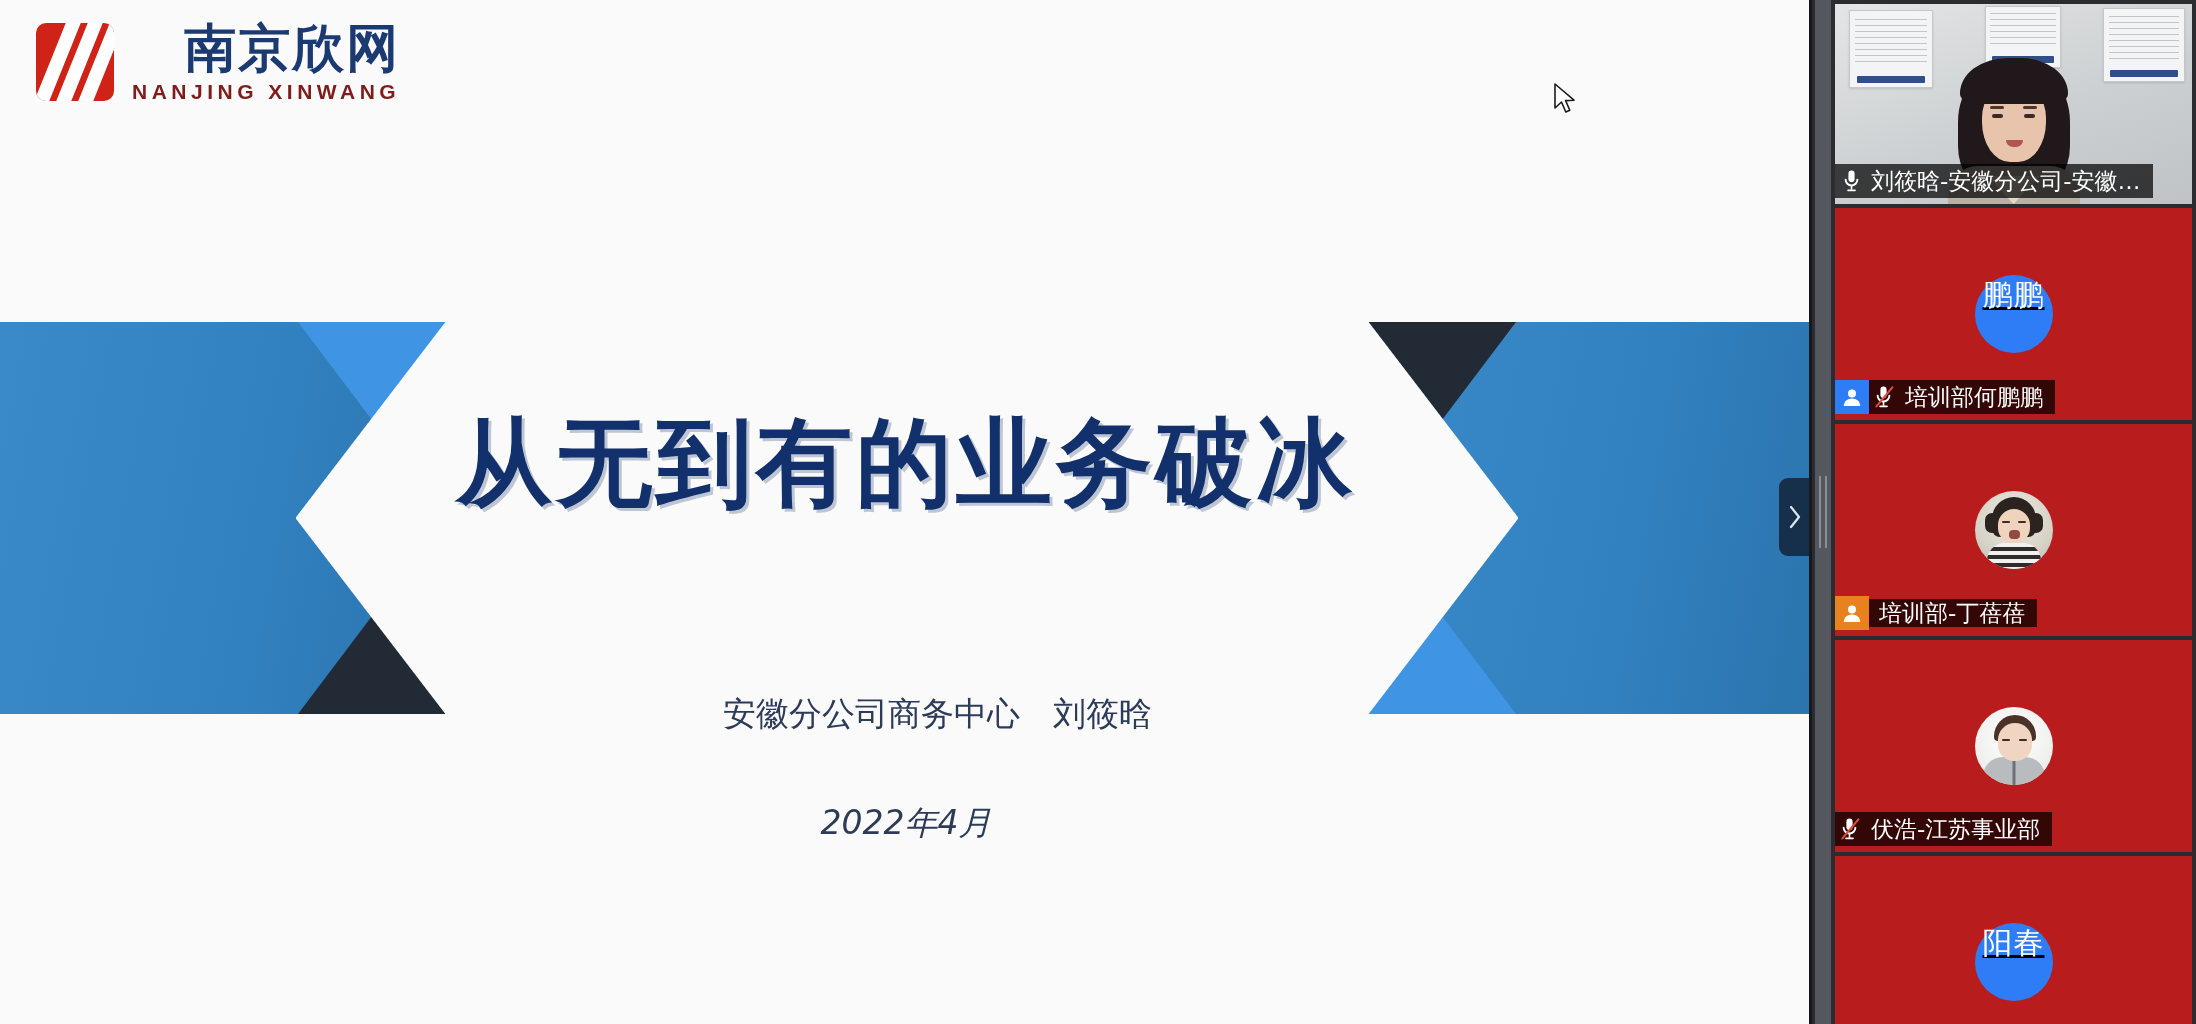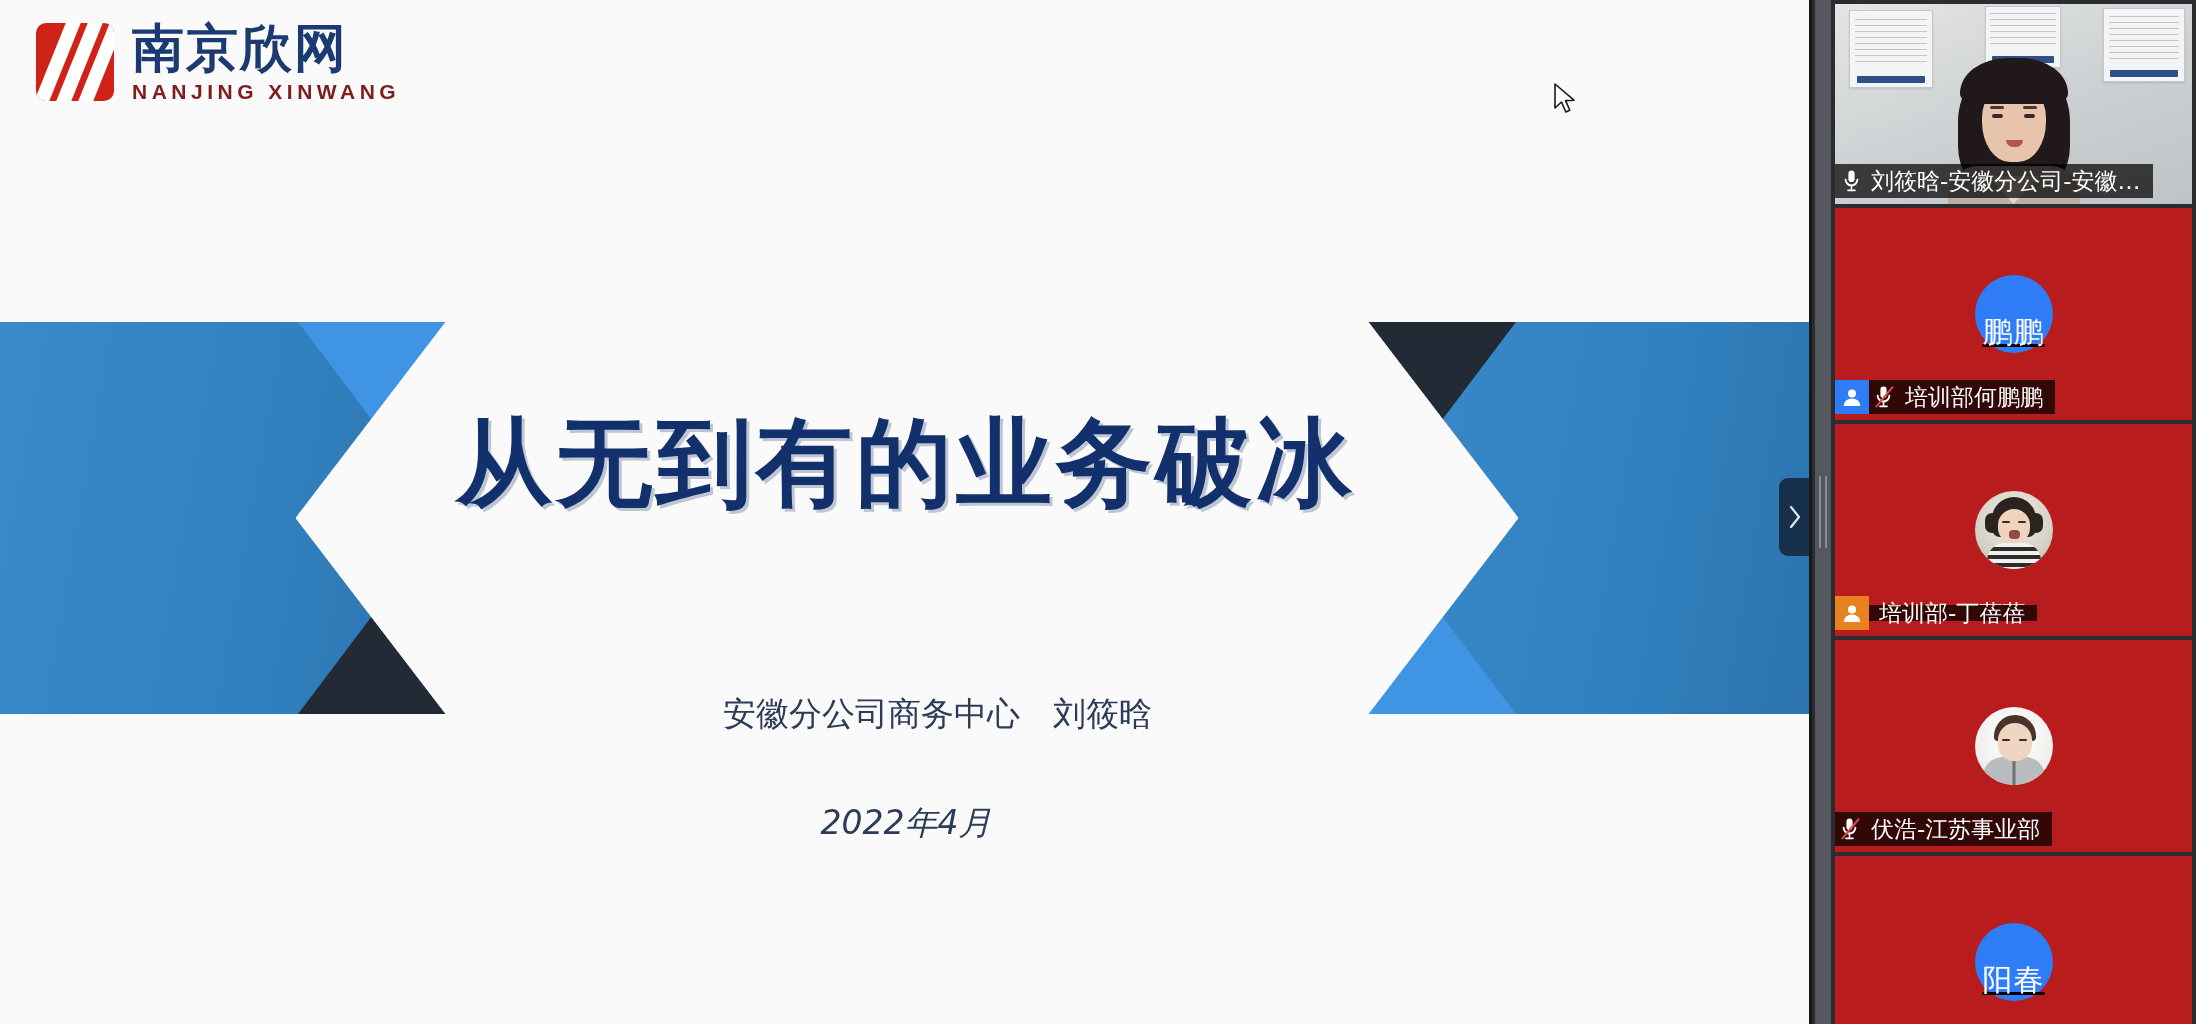--- a/index.html
+++ b/index.html
@@ -29,21 +29,21 @@
     width:78px; height:78px; border-radius:10px; background:#cf2318;
     position:relative; overflow:hidden; flex:none;
   }
   .logo-mark i {
     position:absolute; display:block; width:15px; height:92px; background:#fff;
     transform:skewX(-22deg); top:-7px; border-radius:2px;
   }
   .logo-mark i:nth-child(1){ left:14px; }
   .logo-mark i:nth-child(2){ left:36px; }
   .logo-mark i:nth-child(3){ left:58px; }
-  .logo-text { display:flex; flex-direction:column; line-height:1; }
+  .logo-text { display:flex; flex-direction:column; line-height:1;text-align:right; }
   .logo-cn {
     font-size:52px; font-weight:bold; color:#1b3a72; letter-spacing:2px;
     font-family:"DejaVu Sans","Liberation Sans",sans-serif;
   }
   .logo-en {
     font-size:21px; font-weight:bold; color:#7f1d1d; letter-spacing:4.5px;
     margin-top:7px;
   }
 
   
@@ -180,21 +180,21 @@
   }
   .torso{
     position:absolute; left:18px; bottom:0; width:132px; height:38px;
     background:#b9b1a4; border-radius:30px 30px 0 0;
   }
   .collar{ position:absolute; left:58px; bottom:0; width:52px; height:28px; background:#e7d9c8; clip-path:polygon(50% 100%,0 0,100% 0); }
 
   
   .avatar-circle{
     width:78px; height:78px; border-radius:50%;
-    display:flex; align-items:flex-end; justify-content:center;
+    display:flex; align-items:flex-start; justify-content:center;
     font-family:"DejaVu Sans","Liberation Sans",sans-serif;
     font-size:30px; color:#fff; letter-spacing:1px;
   }
   .avatar-photo{
     width:78px; height:78px; border-radius:50%; position:relative; overflow:hidden;
   }
   
   .kid{ background:radial-gradient(circle at 50% 35%, #efece4 0%, #d6d2c7 60%, #b9b6ac 100%); }
   .kid .k-hair{ position:absolute; left:17px; top:6px; width:44px; height:40px; background:#2a2320; border-radius:22px 22px 8px 8px; }
   .kid .k-face{ position:absolute; left:23px; top:18px; width:32px; height:34px; background:#f0d3bd; border-radius:16px 16px 15px 15px; }
@@ -371,21 +371,21 @@
             <span class="k-mouth"></span>
           </span>
       </div>
       <div class="namebar nobg">
         <span class="badge cohost">
           <svg width="22" height="22" viewBox="0 0 22 22">
             <circle cx="11" cy="7.4" r="4" fill="#fff"></circle>
             <path d="M2.8 20c0-4.6 3.7-7.5 8.2-7.5s8.2 2.9 8.2 7.5z" fill="#fff"></path>
           </svg>
         </span>
-        <span style="background:rgba(0,0,0,.72);display:flex;align-items:center;height:16px;">
+        <span style="background:rgba(0,0,0,.72);display:flex;align-items:center;height:28px;">
           <span class="name-text" style="padding-left:10px">培训部-丁蓓蓓</span>
         </span>
       </div>
     </div>
 
     <div class="tile h2">
       <div class="avatar-photo man">
         <span class="m-hair"></span>
         <span class="m-body"></span>
           <span class="m-zip"></span>

